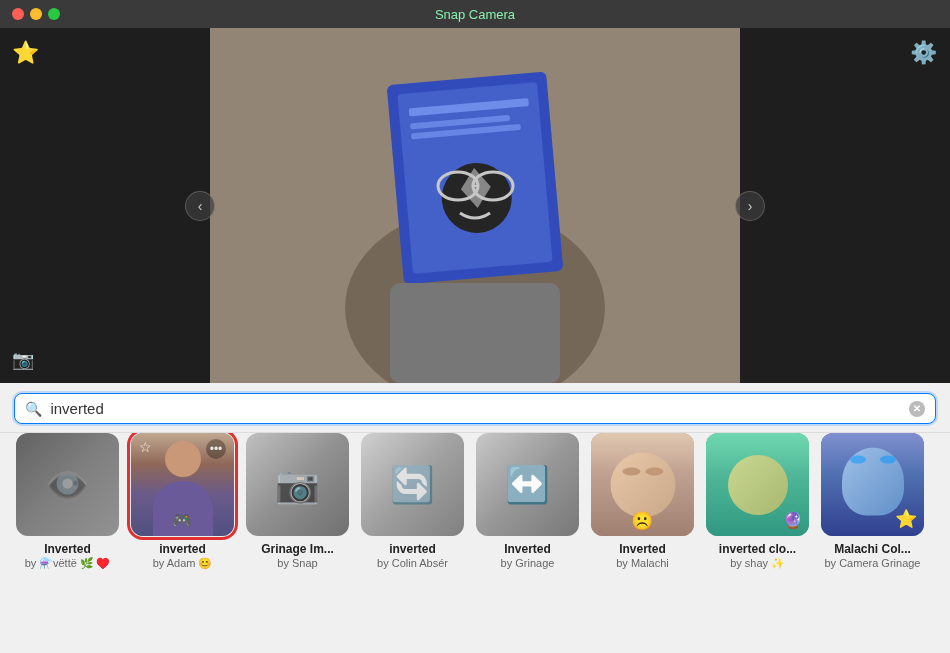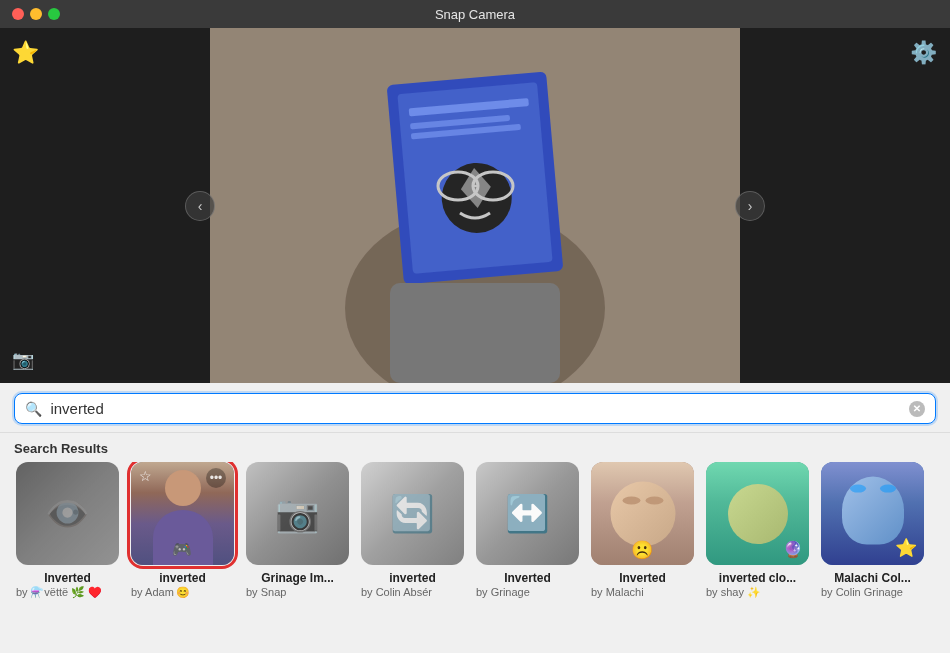--- a/index.html
+++ b/index.html
@@ -19,21 +19,21 @@
       background: #3a3a3a;
       height: 28px;
       display: flex;
       align-items: center;
       justify-content: center;
       position: relative;
       flex-shrink: 0;
     }
 
     .titlebar-title {
-      color: #e5e5e5;
+      color: #86efac;
       font-size: 13px;
       font-weight: 500;
     }
 
     .traffic-lights {
       position: absolute;
       left: 12px;
       display: flex;
       gap: 6px;
       align-items: center;
@@ -340,21 +340,21 @@
       text-align: center;
       white-space: nowrap;
       overflow: hidden;
       text-overflow: ellipsis;
       width: 100%;
     }
 
     .lens-author {
       font-size: 11px;
       color: #666;
-      text-align: left;
+      text-align: center;
       white-space: nowrap;
       overflow: hidden;
       text-overflow: ellipsis;
       width: 100%;
       margin-top: 1px;
     }
   </style>
 </head>
 <body>
 
@@ -426,21 +426,20 @@
 <div class="search-panel">
 
   <div class="search-bar-container">
     <div class="search-bar">
       <span class="search-icon">🔍</span>
       <input class="search-input" value="inverted" type="text" style="">
       <div class="search-clear">✕</div>
     </div>
   </div>
 
-  <div class="search-results-label">Search Results</div>
 
   <div class="lens-grid">
 
     <div class="lens-item">
       <div class="lens-thumbnail thumb-inverted1">
         <div style="width:100%;height:100%;background:linear-gradient(135deg,#b0b0b0 0%,#808080 50%,#606060 100%);display:flex;align-items:center;justify-content:center;">
           <span style="font-size:36px;color:rgba(255,255,255,0.5);">👁️</span>
         </div>
       </div>
       <span class="lens-name">Inverted</span>
@@ -527,17 +526,17 @@
       <div class="lens-thumbnail thumb-invertedCol">
         <div style="width:100%;height:100%;background:linear-gradient(to bottom,#8090d0 0%,#5070b0 40%,#304090 100%);display:flex;align-items:center;justify-content:center;position:relative;">
           <div style="width:62px;height:68px;border-radius:50% 50% 40% 40%;background:linear-gradient(135deg,#a0c0e8,#6090c8);position:absolute;top:50%;left:50%;transform:translate(-50%,-55%);">
             <div style="position:absolute;top:8px;left:8px;width:16px;height:8px;background:rgba(0,150,255,0.5);border-radius:50%;"></div>
             <div style="position:absolute;top:8px;right:8px;width:16px;height:8px;background:rgba(0,150,255,0.5);border-radius:50%;"></div>
           </div>
           <span style="position:absolute;bottom:6px;right:6px;font-size:18px;">⭐</span>
         </div>
       </div>
       <span class="lens-name">Malachi Col...</span>
-      <span class="lens-author">by Colin Grinage</span>
+      <span class="lens-author">by Camera Grinage</span>
     </div>
 
   </div>
 </div>
 
 </body></html>

